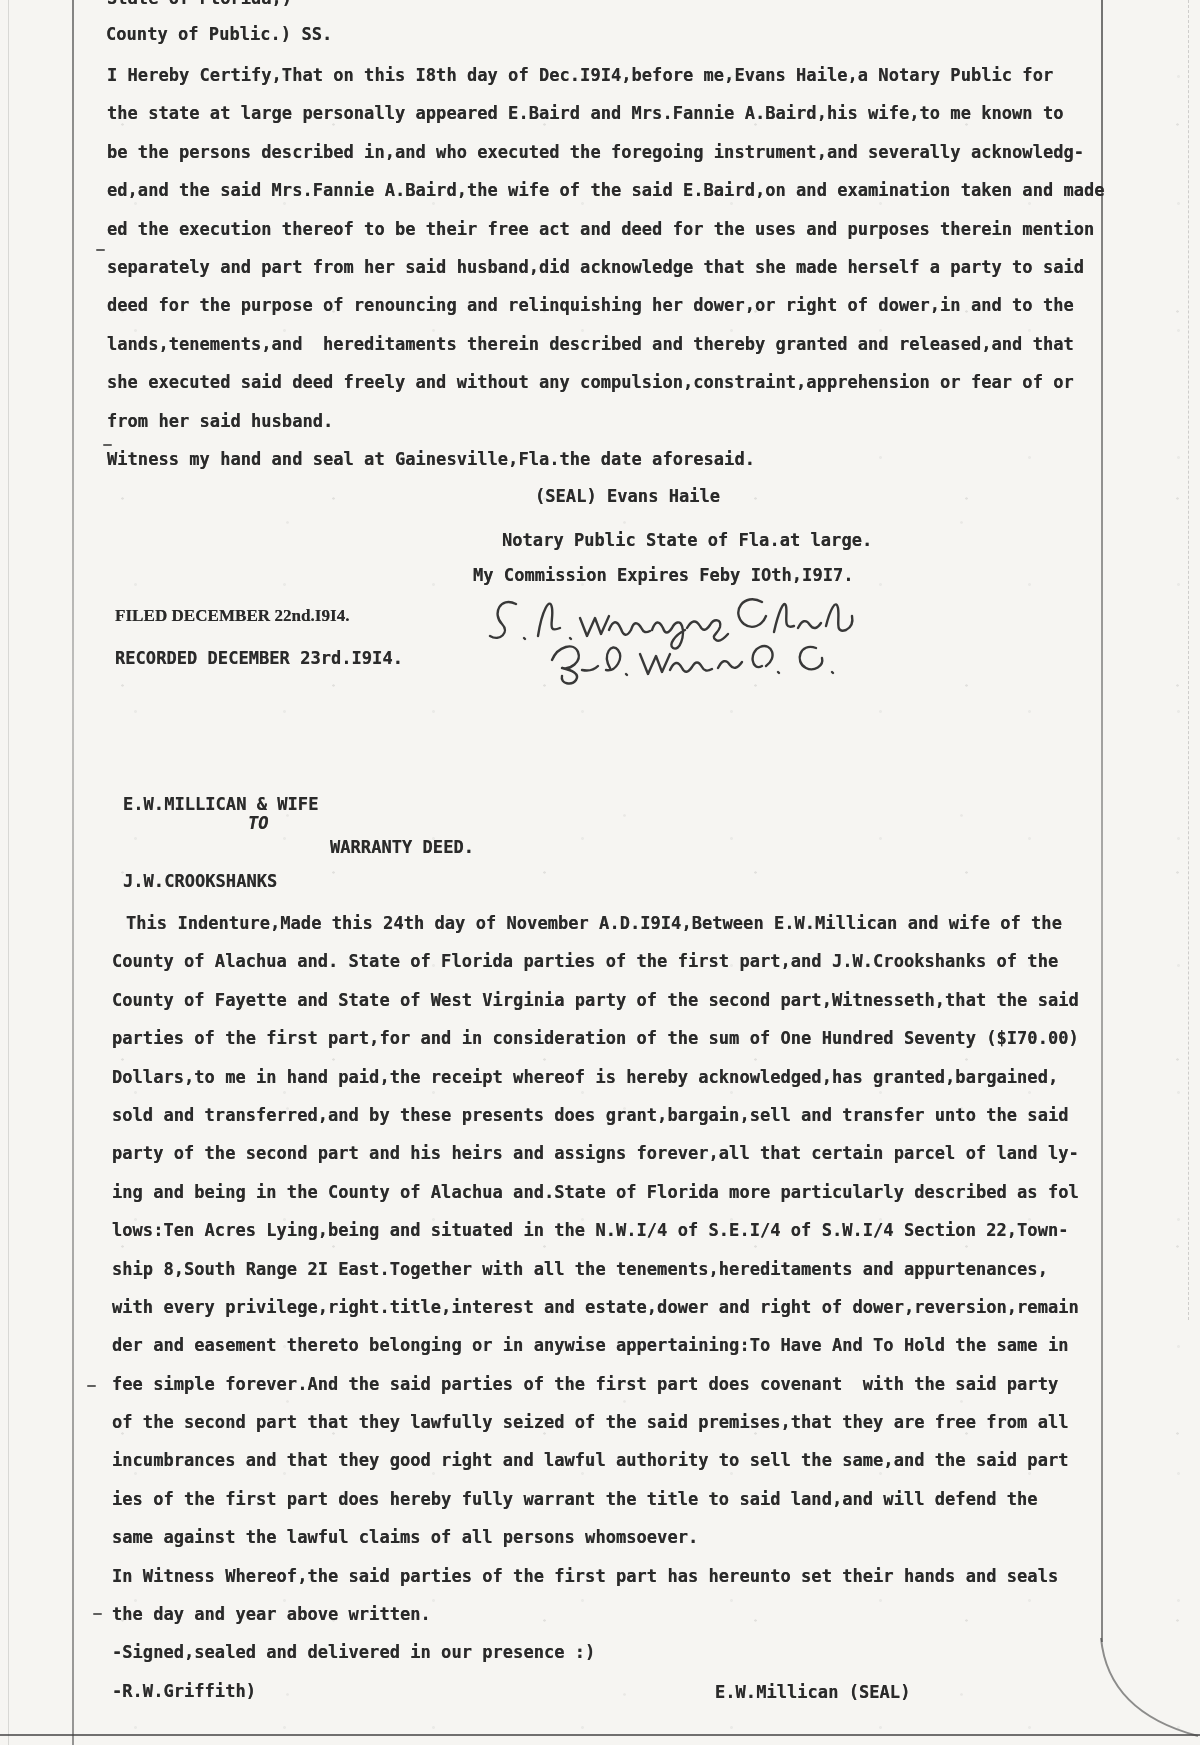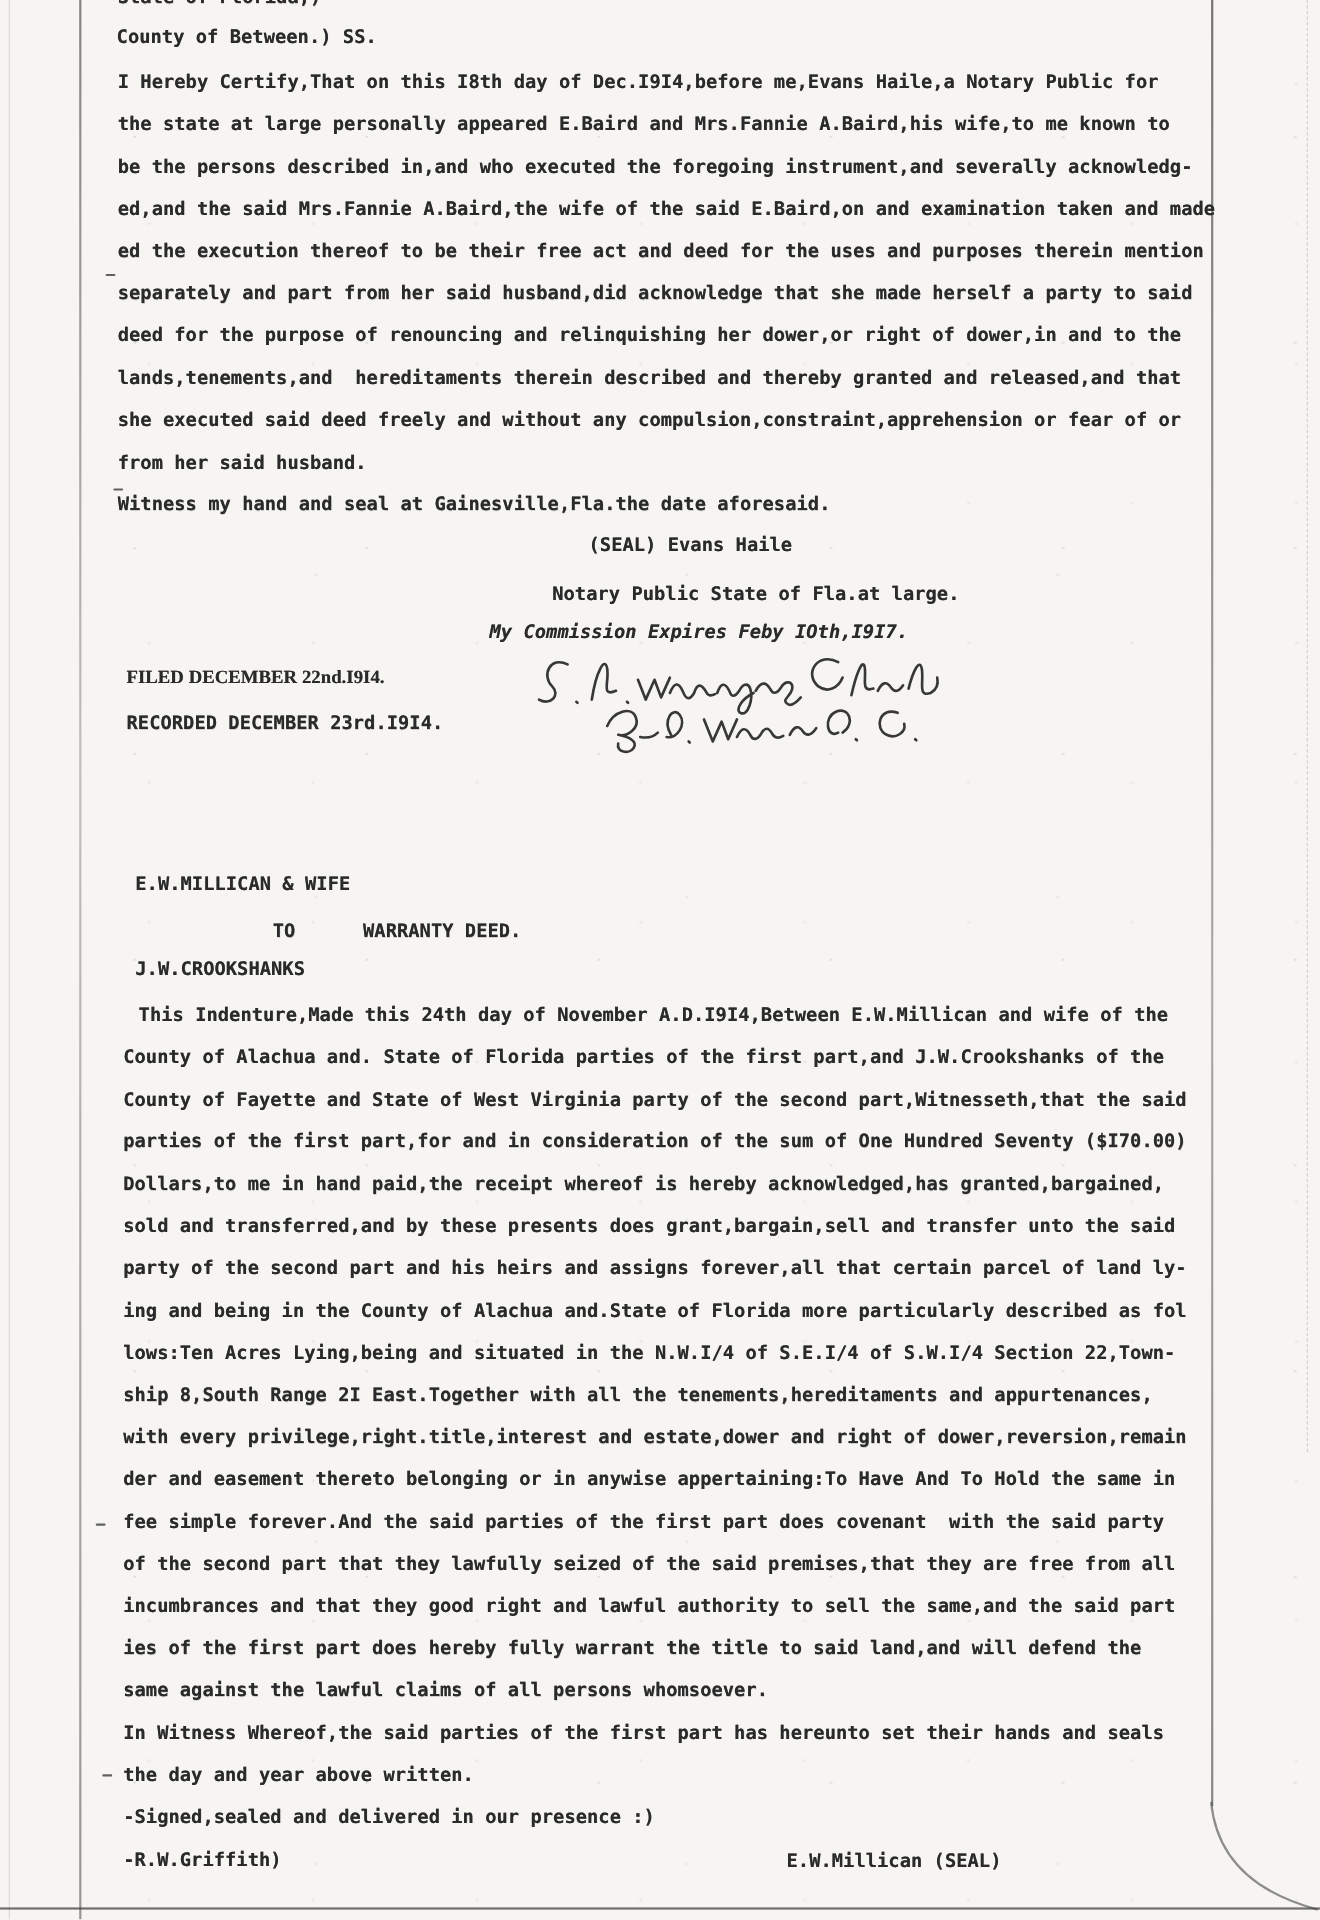--- a/index.html
+++ b/index.html
@@ -46,39 +46,39 @@
 <div class="vrule-edge"></div>
 <div class="vrule-left"></div>
 <div class="vrule-right"></div>
 <div class="vrule-faint"></div>
 <div class="hrule-bottom"></div>
 <svg class="corner-svg" width="110" height="115">
   <path d="M11,8 Q18,82 108,106" fill="none" stroke="rgba(70,70,70,.6)" stroke-width="2"></path>
 </svg>
 
 <div class="block tline" style="left:107px;top:-21px;">State of Florida,)</div>
-<div class="block tline" style="left:106px;top:15px;">County of Between.) SS.</div>
+<div class="block tline" style="left:106px;top:15px;">County of Public.) SS.</div>
 
 <div class="block" style="left:107px;top:56px;width:1010px;">
     <div class="tline">I Hereby Certify,That on this I8th day of Dec.I9I4,before me,Evans Haile,a Notary Public for</div>
     <div class="tline">the state at large personally appeared E.Baird and Mrs.Fannie A.Baird,his wife,to me known to</div>
     <div class="tline">be the persons described in,and who executed the foregoing instrument,and severally acknowledg-</div>
     <div class="tline">ed,and the said Mrs.Fannie A.Baird,the wife of the said E.Baird,on and examination taken and made</div>
     <div class="tline">ed the execution thereof to be their free act and deed for the uses and purposes therein mention</div>
     <div class="tline">separately and part from her said husband,did acknowledge that she made herself a party to said</div>
     <div class="tline">deed for the purpose of renouncing and relinquishing her dower,or right of dower,in and to the</div>
     <div class="tline">lands,tenements,and  hereditaments therein described and thereby granted and released,and that</div>
     <div class="tline">she executed said deed freely and without any compulsion,constraint,apprehension or fear of or</div>
     <div class="tline">from her said husband.</div>
     <div class="tline">Witness my hand and seal at Gainesville,Fla.the date aforesaid.</div>
   </div>
 
 <div class="block tline" style="left:523px;top:477px;margin-left:12px;">(SEAL) Evans Haile</div>
 <div class="block tline" style="left:478px;top:521px;margin-left:24px;">Notary Public State of Fla.at large.</div>
-<div class="block tline" style="left:445px;top:556px;font-style:italic;">My Commission Expires Feby IOth,I9I7.</div>
+<div class="block tline" style="left:473px;top:556px;">My Commission Expires Feby IOth,I9I7.</div>
 
 <div class="block tline" style="left:115px;top:597px;font-family:Liberation Serif, serif;">FILED DECEMBER 22nd.I9I4.</div>
 <div class="block tline" style="left:115px;top:639px;">RECORDED DECEMBER 23rd.I9I4.</div>
 
 <svg class="sig-svg" style="left:486px;top:586px;" width="372" height="72" role="img" aria-label="S. H. Wienges Clerk">
   <path d="M30,18 C14,10 6,28 16,38 C24,46 14,56 4,50"></path>
   <path d="M38,52 l1,1"></path>
   <path d="M52,50 C56,24 64,10 66,22 C68,34 60,48 74,42"></path>
   <path d="M84,52 l1,1"></path>
   <path d="M94,32 L101,50 L109,32 L115,48 L123,30"></path>
@@ -99,21 +99,21 @@
   <path d="M92,24 L100,44 L108,26 L114,42 L122,24"></path>
   <path d="M122,40 q6,-13 12,-2 q4,8 10,-1 q5,-9 10,0 q3,6 10,2"></path>
   <path d="M170,38 q6,-12 12,-3 q5,7 12,-3"></path>
   <path d="M214,36 C204,42 200,22 212,17 C224,12 230,28 218,36"></path>
   <path d="M230,42 l1,1"></path>
   <path d="M268,18 C252,12 246,32 258,38 C266,42 276,36 274,28"></path>
   <path d="M284,42 l1,1"></path>
 </svg>
 
 <div class="block tline" style="left:123px;top:785px;">E.W.MILLICAN &amp; WIFE</div>
-<div class="block tline" style="left:248px;top:828px;">TO</div>
+<div class="block tline" style="left:248px;top:804px;font-style:italic;">TO</div>
 <div class="block tline" style="left:318px;top:828px;margin-left:12px;">WARRANTY DEED.</div>
 <div class="block tline" style="left:123px;top:862px;">J.W.CROOKSHANKS</div>
 
 <div class="block deed-lines" style="left:112px;top:904px;width:1010px;">
     <div class="tline">This Indenture,Made this 24th day of November A.D.I9I4,Between E.W.Millican and wife of the</div>
     <div class="tline">County of Alachua and. State of Florida parties of the first part,and J.W.Crookshanks of the</div>
     <div class="tline">County of Fayette and State of West Virginia party of the second part,Witnesseth,that the said</div>
     <div class="tline">parties of the first part,for and in consideration of the sum of One Hundred Seventy ($I70.00)</div>
     <div class="tline">Dollars,to me in hand paid,the receipt whereof is hereby acknowledged,has granted,bargained,</div>
     <div class="tline">sold and transferred,and by these presents does grant,bargain,sell and transfer unto the said</div>

